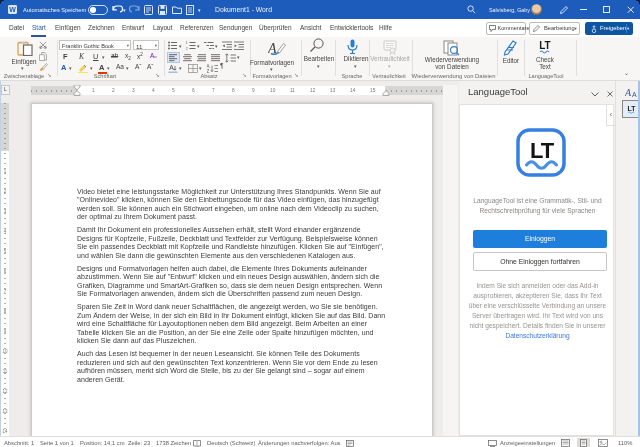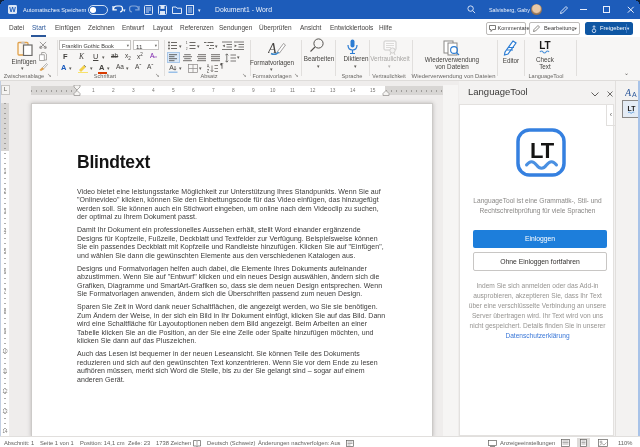--- a/index.html
+++ b/index.html
@@ -385,23 +385,20 @@
           <span class="ab" style="left:0;top:231px;width:8px;text-align:center;">9</span>
           <span class="ab" style="left:0;top:251px;width:8px;text-align:center;">10</span>
           <span class="ab" style="left:0;top:271px;width:8px;text-align:center;">11</span>
           <span class="ab" style="left:0;top:291px;width:8px;text-align:center;">12</span>
           <span class="ab" style="left:0;top:311px;width:8px;text-align:center;">13</span>
           <span class="ab" style="left:0;top:331px;width:8px;text-align:center;">14</span>
         </div>
     </div>
 
     <div id="page"></div>
-    <div class="ab" style="left:77px;top:71px;width:320px;">
-      <div style="font-size:17.5px;font-weight:bold;color:#141414;font-family:'Liberation Sans';letter-spacing:-0.2px;">Blindtext</div>
-    </div>
     <div class="ab body-t" style="left:77px;top:106.5px;width:315px;">
       <div class="parag">Video bietet eine leistungsstarke Möglichkeit zur Unterstützung Ihres Standpunkts. Wenn Sie auf<br>"Onlinevideo" klicken, können Sie den Einbettungscode für das Video einfügen, das hinzugefügt<br>werden soll. Sie können auch ein Stichwort eingeben, um online nach dem Videoclip zu suchen,<br>der optimal zu Ihrem Dokument passt.</div>
       <div class="parag">Damit Ihr Dokument ein professionelles Aussehen erhält, stellt Word einander ergänzende<br>Designs für Kopfzeile, Fußzeile, Deckblatt und Textfelder zur Verfügung. Beispielsweise können<br>Sie ein passendes Deckblatt mit Kopfzeile und Randleiste hinzufügen. Klicken Sie auf "Einfügen",<br>und wählen Sie dann die gewünschten Elemente aus den verschiedenen Katalogen aus.</div>
       <div class="parag">Designs und Formatvorlagen helfen auch dabei, die Elemente Ihres Dokuments aufeinander<br>abzustimmen. Wenn Sie auf "Entwurf" klicken und ein neues Design auswählen, ändern sich die<br>Grafiken, Diagramme und SmartArt-Grafiken so, dass sie dem neuen Design entsprechen. Wenn<br>Sie Formatvorlagen anwenden, ändern sich die Überschriften passend zum neuen Design.</div>
       <div class="parag">Sparen Sie Zeit in Word dank neuer Schaltflächen, die angezeigt werden, wo Sie sie benötigen.<br>Zum Ändern der Weise, in der sich ein Bild in Ihr Dokument einfügt, klicken Sie auf das Bild. Dann<br>wird eine Schaltfläche für Layoutoptionen neben dem Bild angezeigt. Beim Arbeiten an einer<br>Tabelle klicken Sie an die Position, an der Sie eine Zeile oder Spalte hinzufügen möchten, und<br>klicken Sie dann auf das Pluszeichen.</div>
       <div class="parag">Auch das Lesen ist bequemer in der neuen Leseansicht. Sie können Teile des Dokuments<br>reduzieren und sich auf den gewünschten Text konzentrieren. Wenn Sie vor dem Ende zu lesen<br>aufhören müssen, merkt sich Word die Stelle, bis zu der Sie gelangt sind – sogar auf einem<br>anderen Gerät.</div>
     </div>
 
     <div class="ab" style="left:443px;top:4px;width:15px;height:351px;background:#f6f5f4;"></div>
 

